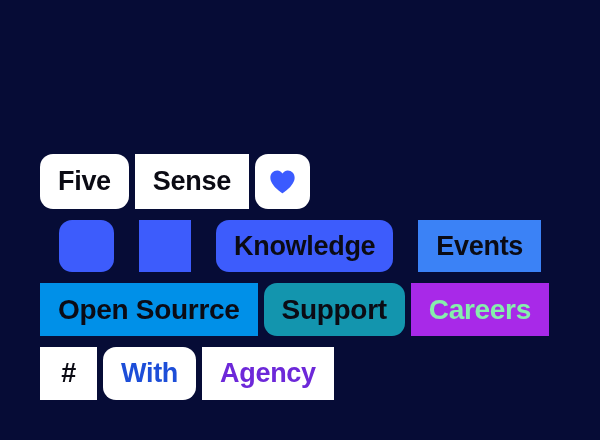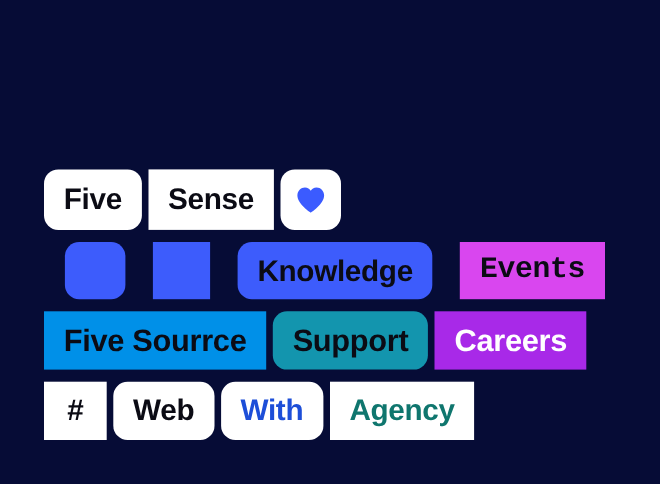--- a/index.html
+++ b/index.html
@@ -107,46 +107,43 @@
     <div class="tag-row row-2">
       <div class="tag rounded empty blk-a" style="background: rgb(61, 92, 252); color: rgb(11, 11, 20); border-radius: 13px;">
         <span></span>
       </div>
       <div class="tag square empty blk-b" style="background: rgb(61, 92, 252); color: rgb(11, 11, 20); border-radius: 0px;">
         <span></span>
       </div>
       <div class="tag rounded" style="background: rgb(61, 92, 252); color: rgb(11, 11, 20); border-radius: 13px;">
         <span>Knowledge</span>
       </div>
-      <div class="tag square" style="background: #d946ef; color: rgb(11, 11, 20); border-radius: 0px; font-family: Liberation Mono, monospace;">
+      <div class="tag square" style="background: #3b82f6; color: rgb(11, 11, 20); border-radius: 0px;">
         <span>Events</span>
       </div>
     </div>
 
     <div class="tag-row row-3">
       <div class="tag square" style="background: rgb(0, 144, 232); color: rgb(11, 11, 20); border-radius: 0px;">
-        <span>Five Sourrce</span>
+        <span>Open Sourrce</span>
       </div>
       <div class="tag rounded" style="background: rgb(19, 149, 174); color: rgb(11, 11, 20); border-radius: 13px;">
         <span>Support</span>
       </div>
-      <div class="tag square" style="background: rgb(168, 41, 232); color: #ffffff; border-radius: 0px;">
+      <div class="tag square" style="background: rgb(168, 41, 232); color: #86efac; border-radius: 0px;">
         <span>Careers</span>
       </div>
     </div>
 
     <div class="tag-row row-4">
       <div class="tag square hash-tag" style="background: rgb(255, 255, 255); color: rgb(11, 11, 20); border-radius: 0px;">
         <span>#</span>
       </div>
-      <div class="tag rounded" style="background: rgb(255, 255, 255); color: rgb(11, 11, 20); border-radius: 13px;">
-        <span>Web</span>
-      </div>
       <div class="tag rounded" style="background: rgb(255, 255, 255); color: #1d4ed8; border-radius: 13px;">
         <span>With</span>
       </div>
-      <div class="tag square" style="background: rgb(255, 255, 255); color: #0f766e; border-radius: 0px;">
+      <div class="tag square" style="background: rgb(255, 255, 255); color: #6d28d9; border-radius: 0px;">
         <span>Agency</span>
       </div>
     </div>
 
   </div>
 </div>
 
 </body></html>

